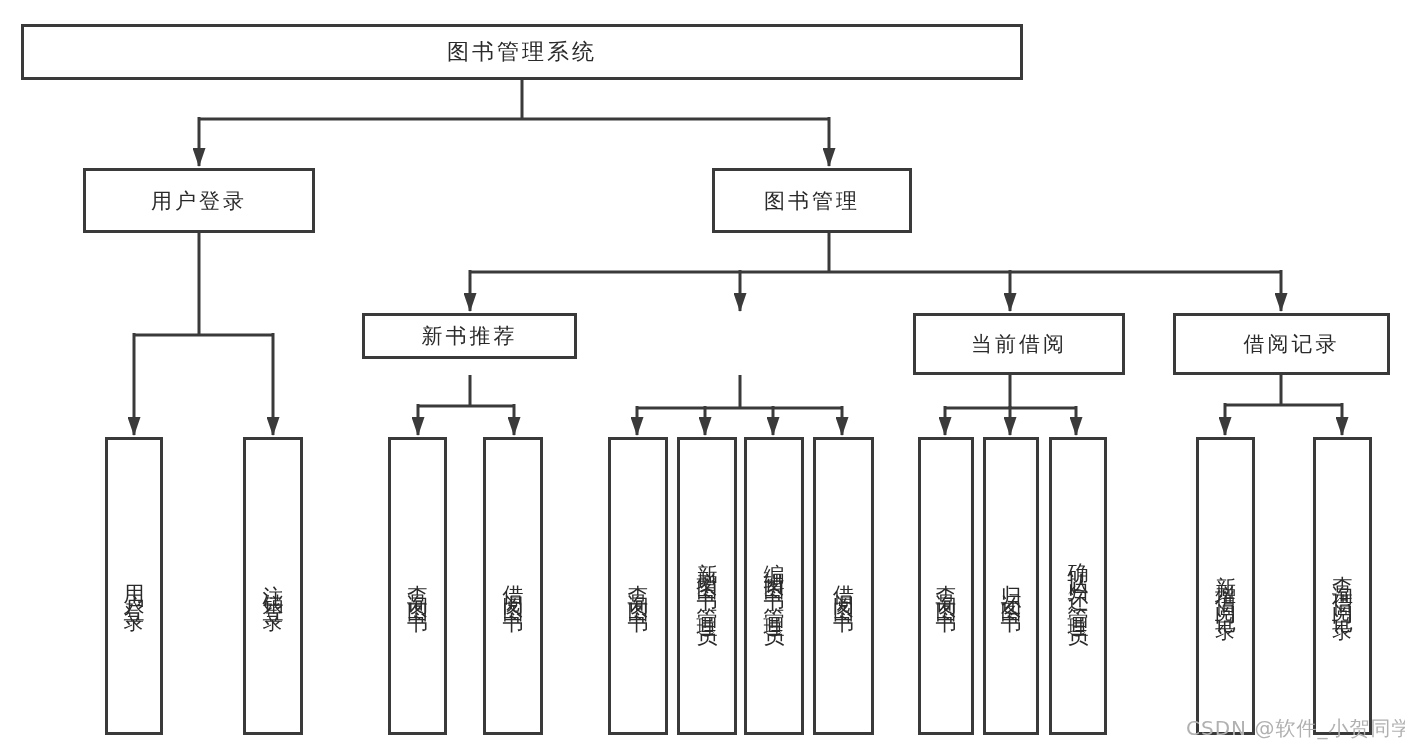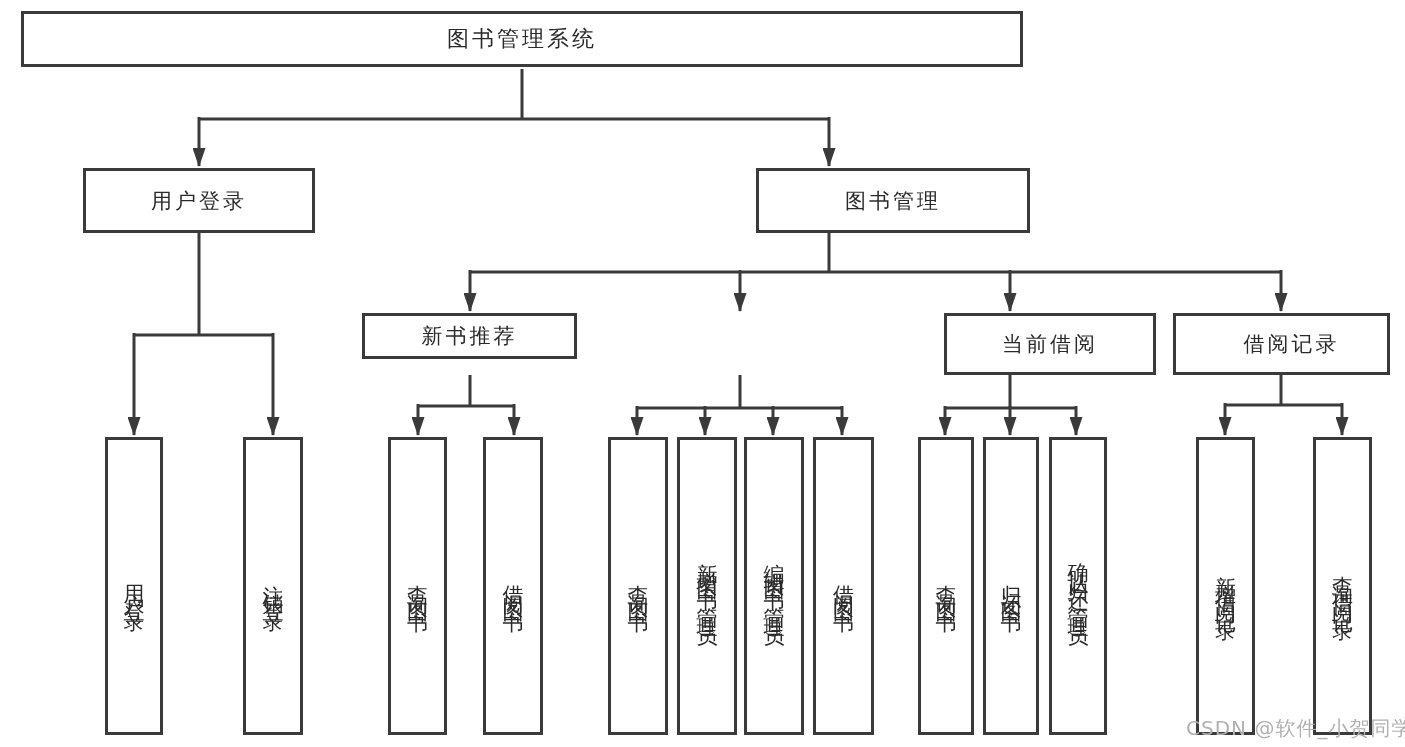--- a/index.html
+++ b/index.html
@@ -73,35 +73,35 @@
     <path class="edge" d="M1010,375 L1010,408 M945,408 L1076,408"></path>
     <line class="edge" x1="945" y1="406" x2="945" y2="435" marker-end="url(#arrow)"></line>
     <line class="edge" x1="1010" y1="406" x2="1010" y2="435" marker-end="url(#arrow)"></line>
     <line class="edge" x1="1076" y1="406" x2="1076" y2="435" marker-end="url(#arrow)"></line>
 
     <path class="edge" d="M1281,375 L1281,405 M1225,405 L1342,405"></path>
     <line class="edge" x1="1225" y1="403" x2="1225" y2="435" marker-end="url(#arrow)"></line>
     <line class="edge" x1="1342" y1="403" x2="1342" y2="435" marker-end="url(#arrow)"></line>
   </svg>
 
-  <div class="box title" style="left:21px;top:11px;width:1002px;height:56px;">
+  <div class="box title" style="left:21px;top:24px;width:1002px;height:56px;">
     <span>图书管理系统</span>
   </div>
 
   <div class="box" style="left:83px;top:168px;width:232px;height:65px;">
     <span>用户登录</span>
   </div>
-  <div class="box" style="left:712px;top:168px;width:274px;height:65px;margin-left:44px;">
+  <div class="box" style="left:712px;top:168px;width:200px;height:65px;">
     <span>图书管理</span>
   </div>
 
   <div class="box" style="left:362px;top:313px;width:215px;height:46px;">
     <span>新书推荐</span>
   </div>
-  <div class="box" style="left:944px;top:313px;width:212px;height:62px;">
+  <div class="box" style="left:913px;top:313px;width:212px;height:62px;">
     <span>当前借阅</span>
   </div>
   <div class="box" style="left:1173px;top:313px;width:217px;height:62px;padding-left:20px;">
     <span>借阅记录</span>
   </div>
 
   <div class="box vbox" style="left:105px;top:437px;width:58px;height:298px;">
     <span>用户登录</span>
   </div>
   <div class="box vbox" style="left:243px;top:437px;width:60px;height:298px;">

